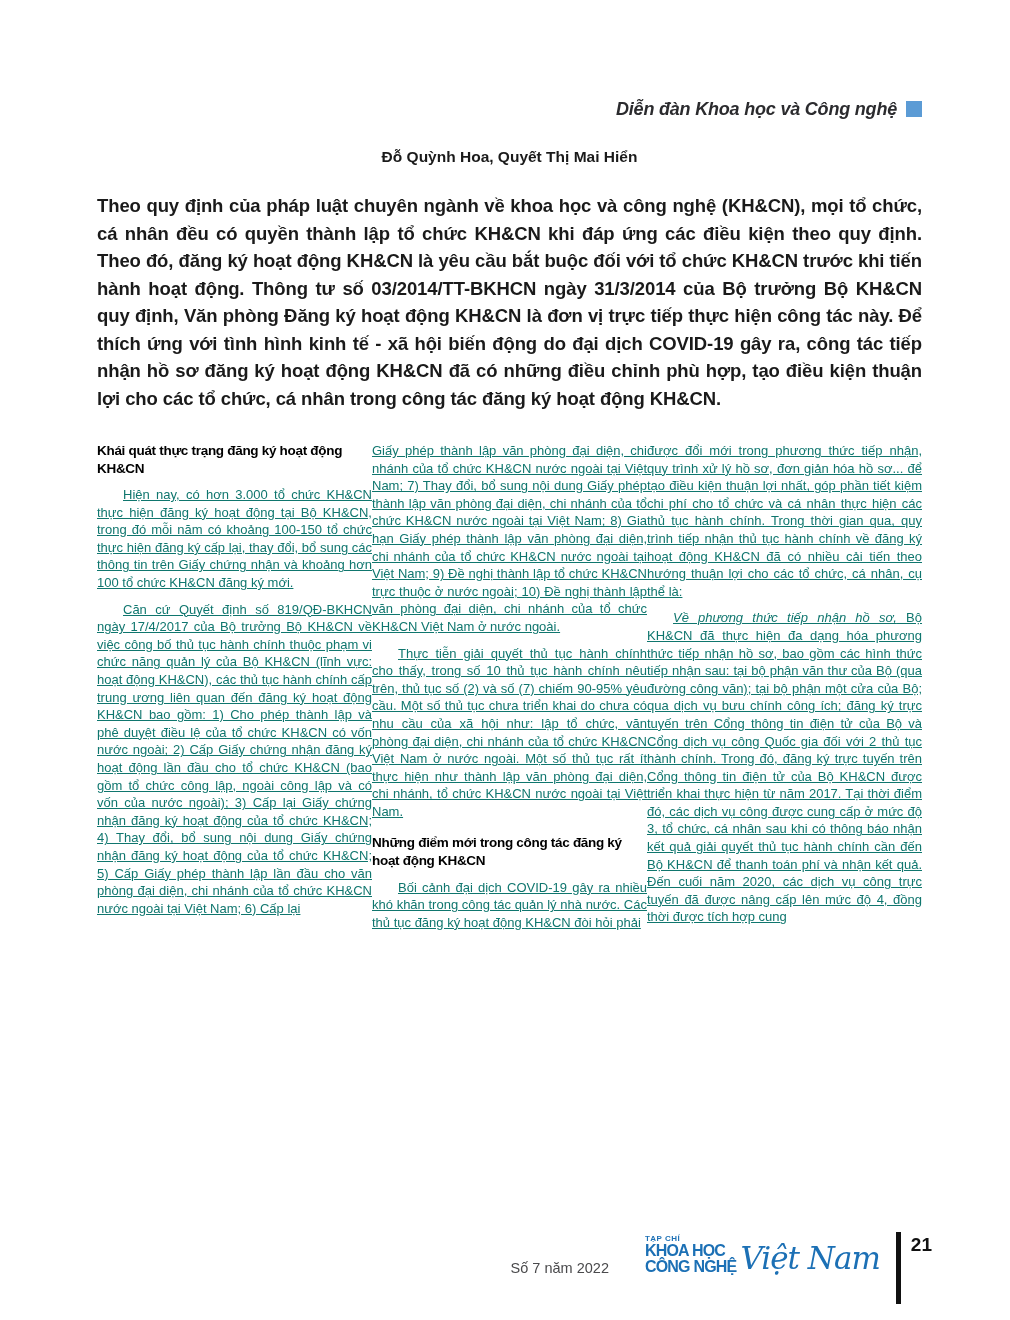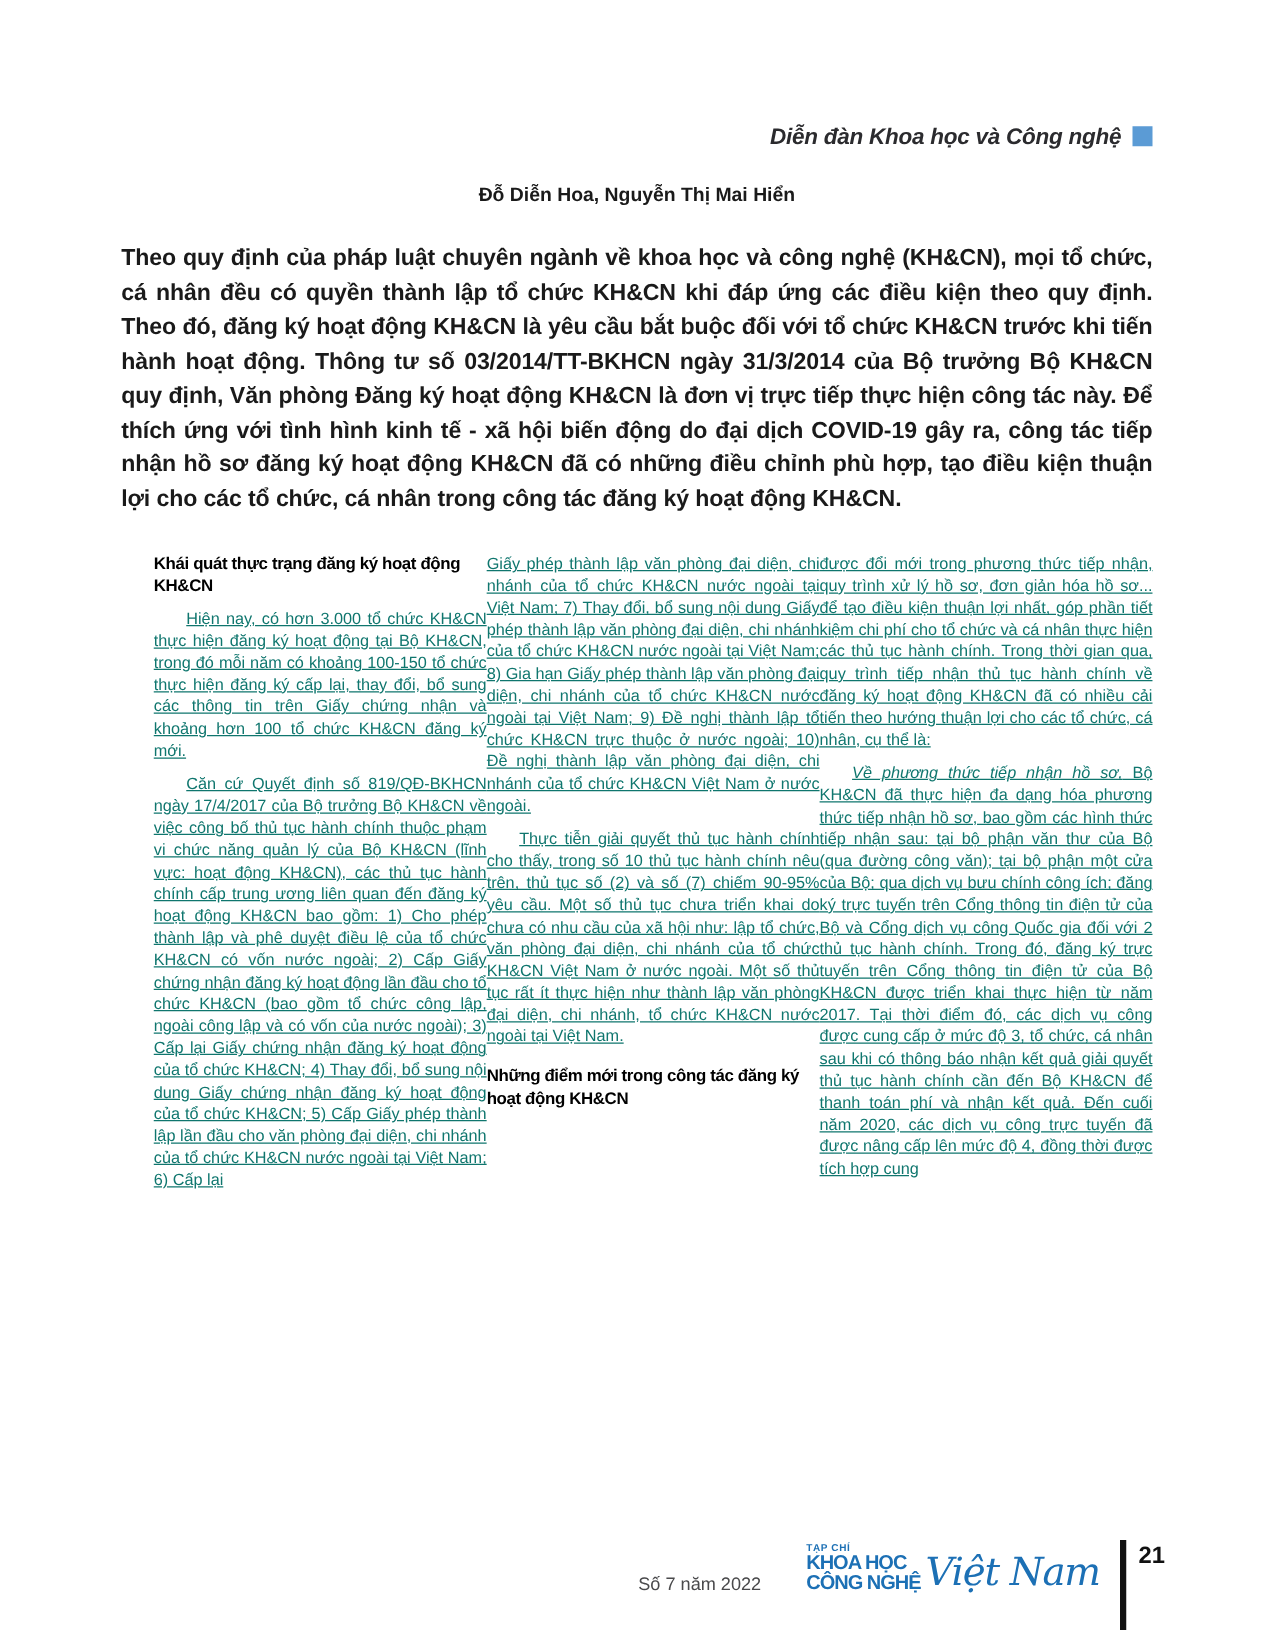--- a/index.html
+++ b/index.html
@@ -65,21 +65,20 @@
     font-weight: bold;
     font-size: 18.5px;
     line-height: 27.5px;
     text-align: justify;
     letter-spacing: -0.1px;
   }
   
   .columns {
     margin-top: 30px;
     display: flex;
-    margin-left: 26px;
   }
   .col { flex: 1 1 0; }
   .col p {
     font-size: 13px;
     line-height: 17.6px;
     text-align: justify;
     margin-bottom: 9px;
     color: #0f766e;
     text-decoration: underline;
   }
@@ -151,37 +150,38 @@
 <div class="page">
   <div class="content">
 
     <div class="kicker-row">
       <span class="kicker">Diễn đàn Khoa học và Công nghệ</span>
       <span class="kicker-square"></span>
     </div>
 
 
     <div class="byline">
-      <div class="authors">Đỗ Diễn Hoa, Nguyễn Thị Mai Hiển</div>
+      <div class="authors">Đỗ Quỳnh Hoa, Quyết Thị Mai Hiển</div>
     </div>
 
     <p class="lede">Theo quy định của pháp luật chuyên ngành về khoa học và công nghệ (KH&amp;CN), mọi tổ chức, cá nhân đều có quyền thành lập tổ chức KH&amp;CN khi đáp ứng các điều kiện theo quy định. Theo đó, đăng ký hoạt động KH&amp;CN là yêu cầu bắt buộc đối với tổ chức KH&amp;CN trước khi tiến hành hoạt động. Thông tư số 03/2014/TT-BKHCN ngày 31/3/2014 của Bộ trưởng Bộ KH&amp;CN quy định, Văn phòng Đăng ký hoạt động KH&amp;CN là đơn vị trực tiếp thực hiện công tác này. Để thích ứng với tình hình kinh tế - xã hội biến động do đại dịch COVID-19 gây ra, công tác tiếp nhận hồ sơ đăng ký hoạt động KH&amp;CN đã có những điều chỉnh phù hợp, tạo điều kiện thuận lợi cho các tổ chức, cá nhân trong công tác đăng ký hoạt động KH&amp;CN.</p>
 
     <div class="columns">
 
       <div class="col">
         <h3>Khái quát thực trạng đăng ký hoạt động KH&amp;CN</h3>
         <p class="indent">Hiện nay, có hơn 3.000 tổ chức KH&amp;CN thực hiện đăng ký hoạt động tại Bộ KH&amp;CN, trong đó mỗi năm có khoảng 100-150 tổ chức thực hiện đăng ký cấp lại, thay đổi, bổ sung các thông tin trên Giấy chứng nhận và khoảng hơn 100 tổ chức KH&amp;CN đăng ký mới.</p>
         <p class="indent">Căn cứ Quyết định số 819/QĐ-BKHCN ngày 17/4/2017 của Bộ trưởng Bộ KH&amp;CN về việc công bố thủ tục hành chính thuộc phạm vi chức năng quản lý của Bộ KH&amp;CN (lĩnh vực: hoạt động KH&amp;CN), các thủ tục hành chính cấp trung ương liên quan đến đăng ký hoạt động KH&amp;CN bao gồm: 1) Cho phép thành lập và phê duyệt điều lệ của tổ chức KH&amp;CN có vốn nước ngoài; 2) Cấp Giấy chứng nhận đăng ký hoạt động lần đầu cho tổ chức KH&amp;CN (bao gồm tổ chức công lập, ngoài công lập và có vốn của nước ngoài); 3) Cấp lại Giấy chứng nhận đăng ký hoạt động của tổ chức KH&amp;CN; 4) Thay đổi, bổ sung nội dung Giấy chứng nhận đăng ký hoạt động của tổ chức KH&amp;CN; 5) Cấp Giấy phép thành lập lần đầu cho văn phòng đại diện, chi nhánh của tổ chức KH&amp;CN nước ngoài tại Việt Nam; 6) Cấp lại</p>
       </div>
 
       <div class="col">
         <p>Giấy phép thành lập văn phòng đại diện, chi nhánh của tổ chức KH&amp;CN nước ngoài tại Việt Nam; 7) Thay đổi, bổ sung nội dung Giấy phép thành lập văn phòng đại diện, chi nhánh của tổ chức KH&amp;CN nước ngoài tại Việt Nam; 8) Gia hạn Giấy phép thành lập văn phòng đại diện, chi nhánh của tổ chức KH&amp;CN nước ngoài tại Việt Nam; 9) Đề nghị thành lập tổ chức KH&amp;CN trực thuộc ở nước ngoài; 10) Đề nghị thành lập văn phòng đại diện, chi nhánh của tổ chức KH&amp;CN Việt Nam ở nước ngoài.</p>
         <p class="indent">Thực tiễn giải quyết thủ tục hành chính cho thấy, trong số 10 thủ tục hành chính nêu trên, thủ tục số (2) và số (7) chiếm 90-95% yêu cầu. Một số thủ tục chưa triển khai do chưa có nhu cầu của xã hội như: lập tổ chức, văn phòng đại diện, chi nhánh của tổ chức KH&amp;CN Việt Nam ở nước ngoài. Một số thủ tục rất ít thực hiện như thành lập văn phòng đại diện, chi nhánh, tổ chức KH&amp;CN nước ngoài tại Việt Nam.</p>
         <h3 class="second">Những điểm mới trong công tác đăng ký hoạt động KH&amp;CN</h3>
+        <p class="indent">Bối cảnh đại dịch COVID-19 gây ra nhiều khó khăn trong công tác quản lý nhà nước. Các thủ tục đăng ký hoạt động KH&amp;CN đòi hỏi phải</p>
       </div>
 
       <div class="col">
         <p>được đổi mới trong phương thức tiếp nhận, quy trình xử lý hồ sơ, đơn giản hóa hồ sơ... để tạo điều kiện thuận lợi nhất, góp phần tiết kiệm chi phí cho tổ chức và cá nhân thực hiện các thủ tục hành chính. Trong thời gian qua, quy trình tiếp nhận thủ tục hành chính về đăng ký hoạt động KH&amp;CN đã có nhiều cải tiến theo hướng thuận lợi cho các tổ chức, cá nhân, cụ thể là:</p>
         <p class="indent"><em class="lead-italic">Về phương thức tiếp nhận hồ sơ,</em><span> Bộ KH&amp;CN đã thực hiện đa dạng hóa phương thức tiếp nhận hồ sơ, bao gồm các hình thức tiếp nhận sau: tại bộ phận văn thư của Bộ (qua đường công văn); tại bộ phận một cửa của Bộ; qua dịch vụ bưu chính công ích; đăng ký trực tuyến trên Cổng thông tin điện tử của Bộ và Cổng dịch vụ công Quốc gia đối với 2 thủ tục hành chính. Trong đó, đăng ký trực tuyến trên Cổng thông tin điện tử của Bộ KH&amp;CN được triển khai thực hiện từ năm 2017. Tại thời điểm đó, các dịch vụ công được cung cấp ở mức độ 3, tổ chức, cá nhân sau khi có thông báo nhận kết quả giải quyết thủ tục hành chính cần đến Bộ KH&amp;CN để thanh toán phí và nhận kết quả. Đến cuối năm 2020, các dịch vụ công trực tuyến đã được nâng cấp lên mức độ 4, đồng thời được tích hợp cung</span></p>
       </div>
 
     </div>
   </div>
 

